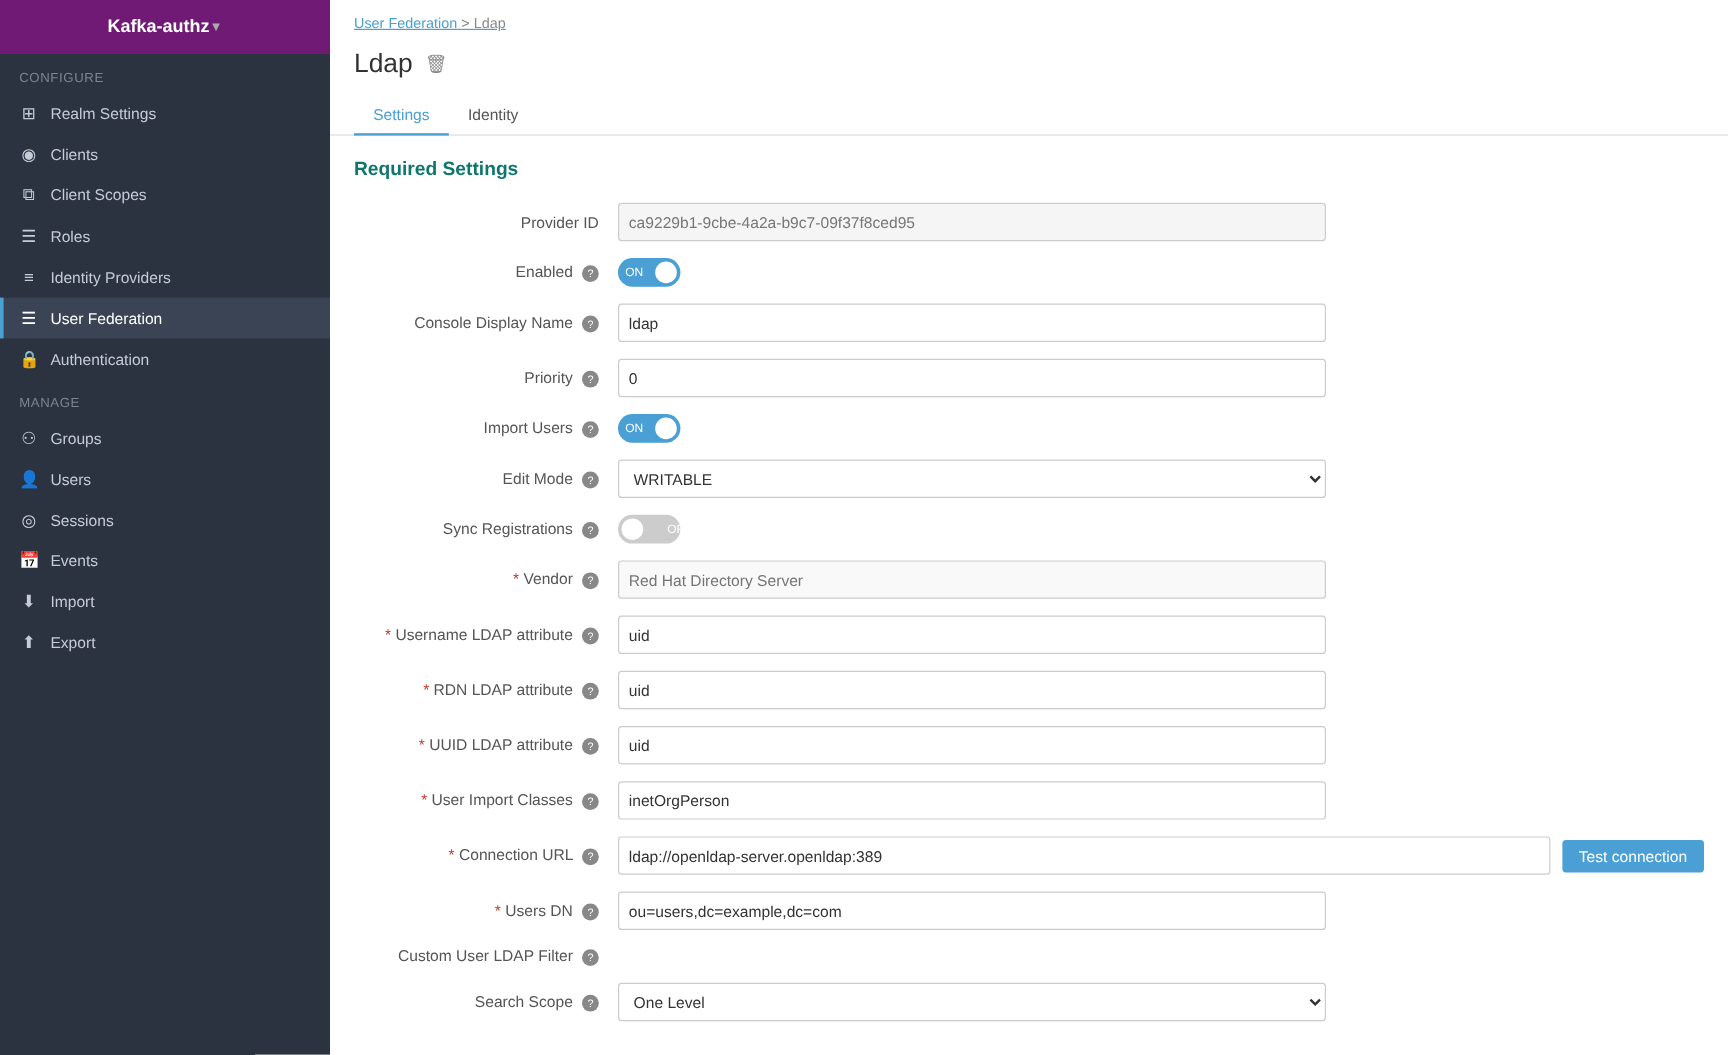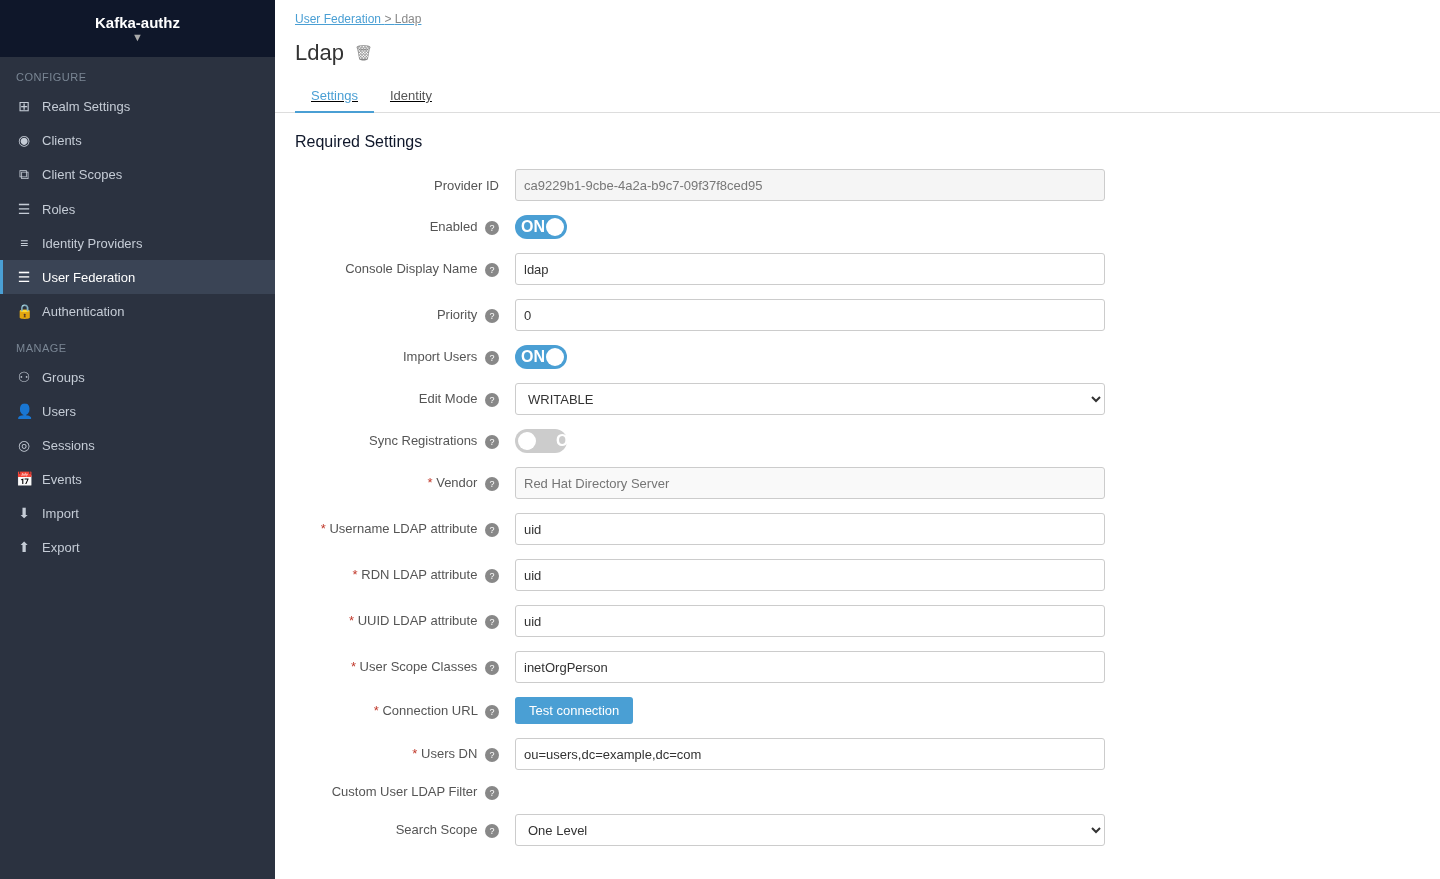--- a/index.html
+++ b/index.html
@@ -14,25 +14,24 @@
       display: flex;
       flex-direction: column;
       height: 100%;
       overflow-y: auto;
     }
     .sidebar-header {
       display: flex;
       align-items: center;
       justify-content: center;
       padding: 14px 16px;
-      background: #0f172a;
+      background: #701a75;
       color: #fff;
       font-size: 15px;
       font-weight: bold;
-      flex-direction: column;
     }
     .sidebar-header .chevron { font-size: 11px; color: #aaa; }
     .sidebar-section-label {
       padding: 14px 16px 6px;
       font-size: 11px;
       color: #7a8694;
       text-transform: uppercase;
       letter-spacing: 0.5px;
     }
     .sidebar-item {
@@ -70,42 +69,41 @@
       font-size: 22px;
       font-weight: 300;
       color: #333;
     }
     .trash-icon { color: #888; font-size: 15px; cursor: pointer; }
 
     .tabs {
       display: flex;
       border-bottom: 1px solid #ddd;
       padding: 0 20px;
-      text-decoration: underline;
     }
     .tab {
       padding: 8px 16px;
       cursor: pointer;
       font-size: 13px;
       color: #555;
       border-bottom: 2px solid transparent;
       margin-bottom: -1px;
     }
     .tab.active {
       color: #4a9fd4;
       border-bottom: 2px solid #4a9fd4;
     }
 
     .content {
       padding: 20px 20px;
     }
     .section-title {
       font-size: 16px;
-      font-weight: 400;
-      color: #0f172a;
+      font-weight: 700;
+      color: #0f766e;
       margin-bottom: 18px;
     }
 
     .form-row {
       display: flex;
       align-items: center;
       margin-bottom: 14px;
     }
     .form-label {
       width: 220px;
@@ -163,22 +161,22 @@
       border-radius: 12px;
       width: 52px;
       height: 24px;
       cursor: pointer;
       position: relative;
       padding: 2px;
     }
     .toggle.on { background: #4a9fd4; }
     .toggle.off { background: #ccc; }
     .toggle-label {
-      font-size: 16px;
-      font-weight: bold;
+      font-size: 10px;
+      font-weight: normal;
       color: #fff;
       padding: 0 4px;
     }
     .toggle-knob {
       width: 18px;
       height: 18px;
       background: #fff;
       border-radius: 50%;
       position: absolute;
     }
@@ -394,33 +392,34 @@
         <span class="required">* </span>
         <span>UUID LDAP attribute</span>
         <span class="info-icon">?</span>
       </div>
       <input class="form-control" value="uid" style="">
     </div>
 
     <div class="form-row">
       <div class="form-label">
         <span class="required">* </span>
-        <span>User Scope Classes</span>
+        <span>User Import Classes</span>
         <span class="info-icon">?</span>
       </div>
       <input class="form-control" value="inetOrgPerson" style="">
     </div>
 
     <div class="form-row">
       <div class="form-label">
         <span class="required">* </span>
         <span>Connection URL</span>
         <span class="info-icon">?</span>
       </div>
       <div class="with-btn-row" style="flex:1;">
+        <input class="form-control" value="ldap://openldap-server.openldap:389" style="max-width: none; flex: 1 1 0%;">
         <button class="test-btn">Test connection</button>
       </div>
     </div>
 
     <div class="form-row">
       <div class="form-label">
         <span class="required">* </span>
         <span>Users DN</span>
         <span class="info-icon">?</span>
       </div>

